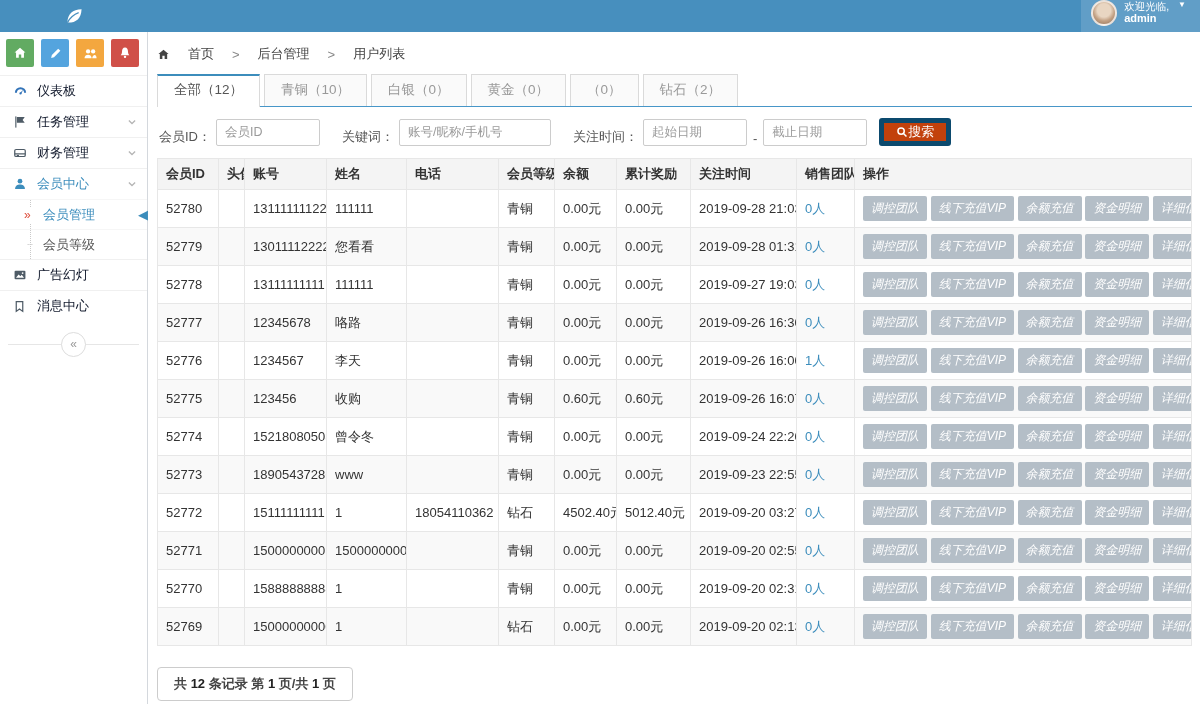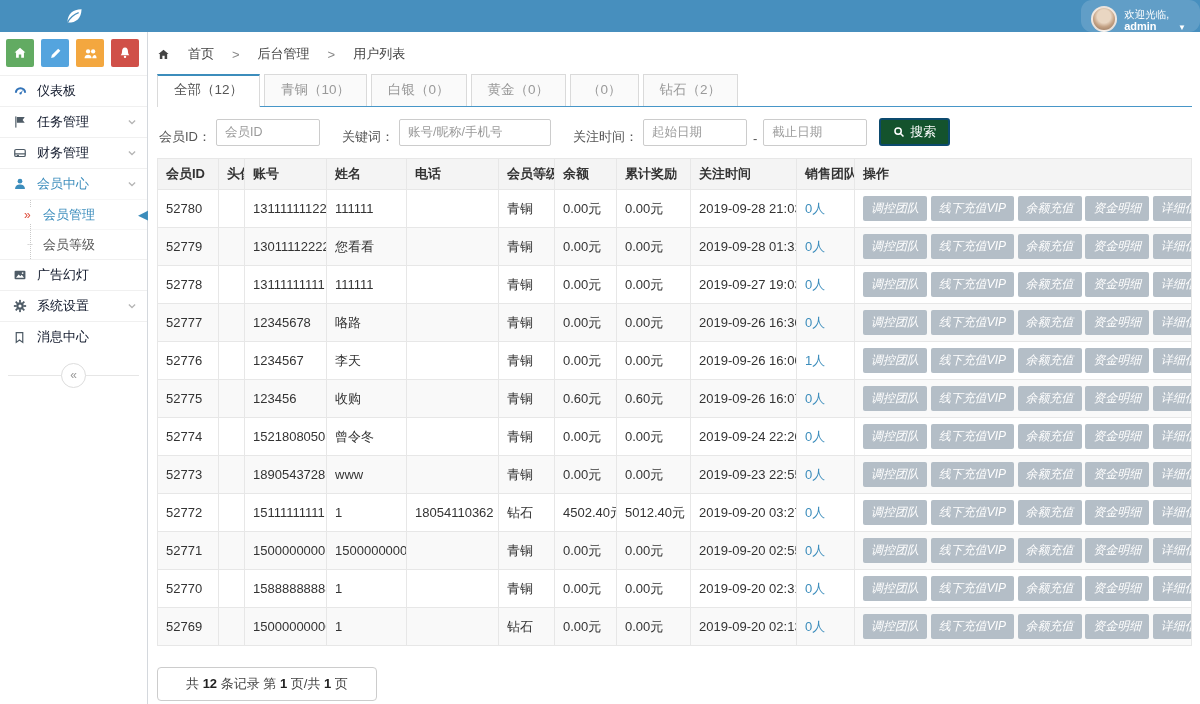--- a/index.html
+++ b/index.html
@@ -2,22 +2,22 @@
 <html><head>
 <meta charset="utf-8">
 <style>
   * { margin:0; padding:0; box-sizing:border-box; }
   html,body { width:1200px; height:704px; overflow:hidden; background:#fff;
     font-family:"Liberation Sans","DejaVu Sans",sans-serif; }
 
   
   .app-header { height:32px; background:#478fbe; display:flex; align-items:center; position:relative; }
   .logo-wrap { width:148px; display:flex; justify-content:center; align-items:center; }
-  .user-menu { position:absolute; right:0; top:0; height:32px; display:flex; align-items:flex-end;
-    gap:7px; padding:0 14px 0 10px; background:rgba(255,255,255,0.14); cursor:pointer;border-radius:11px; }
+  .user-menu { position:absolute; right:0; top:0; height:32px; display:flex; align-items:flex-start;
+    gap:7px; padding:0 14px 0 10px; background:rgba(255,255,255,0.14); cursor:pointer; }
   .avatar { width:26px; height:26px; border-radius:50%; border:2px solid rgba(255,255,255,.75);
     background:radial-gradient(circle at 50% 38%, #e9d6c2 0 38%, #c3a184 60%, #8a6a52 100%); }
   .welcome { color:#fff; font-size:10.5px; line-height:12px; }
   .welcome b { font-size:11px; }
   .caret { color:#fff; font-size:8px; margin-left:2px; }
 
   
   .sidebar { position:absolute; top:32px; left:0; width:148px; bottom:0; background:#fff;
     border-right:1px solid #d4d8dd; }
   .quick-buttons { display:flex; gap:7px; padding:7px 6px 8px 6px; }
@@ -64,38 +64,38 @@
 
   .search-bar { display:flex; align-items:center; padding:11px 0 12px 0; font-size:13px; color:#555; }
   .search-bar label { margin-right:5px; }
   .search-bar .grp { margin-left:22px; display:flex; align-items:flex-end; }
   .search-bar .grp.first { margin-left:2px; }
   .s-input { height:27px; border:1px solid #ccc; border-radius:2px; padding:0 8px; font-size:12.5px;
     color:#333; font-family:inherit; }
   .s-input::placeholder { color:#9a9a9a; }
   .w-id { width:104px; } .w-kw { width:152px; } .w-date { width:104px; }
   .dash { margin:0 6px; color:#555; }
-  .search-btn { height:28px; margin-left:12px; padding:0 12px; background:#14532d;
-    border:2px solid #0c4a6e; color:#fff; border-radius:3px; font-size:13px; cursor:pointer;
-    display:flex; align-items:center; gap:5px; font-family:inherit; }
+  .search-btn { height:28px; margin-left:12px; padding:0 12px; background:#c2410c;
+    border:5px solid #0c4a6e; color:#fff; border-radius:3px; font-size:13px; cursor:pointer;
+    display:flex; align-items:center; font-family:inherit; }
 
   table.user-table { width:100%; border-collapse:collapse; font-size:13px; color:#333;
     table-layout:fixed; }
   .user-table th, .user-table td { border:1px solid #e7e7e7; text-align:left; overflow:hidden;
     white-space:nowrap; }
   .user-table th { background:#f4f4f4; font-weight:bold; color:#333; padding:6px 8px; }
   .user-table td { padding:6px 8px; background:#fff; }
   .user-table tr.alt td { background:#f9f9f9; }
   .team-link { color:#3c8dbc; text-decoration:none; cursor:pointer; }
   .actions-cell { white-space:nowrap; }
   .act-btn { background:#b4bec7; border:none; color:#fff; font-size:12px; padding:4px 8px;
     border-radius:2px; cursor:pointer; font-family:inherit;font-style:italic; }
 
   .summary-box { display:inline-block; margin:21px 0; border:1px solid #ccc; border-radius:4px;
-    padding:7px 28px; font-size:13px; color:#444; background:#fff; }
+    padding:7px 16px; font-size:13px; color:#444; background:#fff;font-weight:bold; }
   .summary-box b { color:#222; }
 
   svg { display:block; }
 </style>
 </head>
 <body>
 
 <div class="app-header">
   <div class="logo-wrap">
     <span>
@@ -222,44 +222,20 @@
     <span class="mi-icon">
       <svg width="14" height="14" viewBox="0 0 16 16">
         <rect x="1.8" y="3.2" width="12.4" height="9.6" rx="1.2" fill="currentColor"></rect>
         <path d="M3.4 11 L6.4 7.4 L8.4 9.4 L10 7.8 L12.6 11 Z" fill="#fff"></path>
         <circle cx="11" cy="5.8" r="1" fill="#fff"></circle>
       </svg>
     </span>
     <span>广告幻灯</span>
   </div>
 
-  <div class="menu-item">
-    <span class="mi-icon">
-      <svg width="14" height="14" viewBox="0 0 16 16" fill="currentColor">
-        <g>
-          <rect x="7" y="1" width="2" height="3.2"></rect>
-            <rect x="7" y="11.8" width="2" height="3.2"></rect>
-          <rect x="1" y="7" width="3.2" height="2"></rect>
-            <rect x="11.8" y="7" width="3.2" height="2"></rect>
-          <rect x="7" y="1" width="2" height="3.2" transform="rotate(45 8 8)"></rect>
-          <rect x="7" y="11.8" width="2" height="3.2" transform="rotate(45 8 8)"></rect>
-          <rect x="1" y="7" width="3.2" height="2" transform="rotate(45 8 8)"></rect>
-          <rect x="11.8" y="7" width="3.2" height="2" transform="rotate(45 8 8)"></rect>
-        </g>
-        <circle cx="8" cy="8" r="4.2"></circle>
-          <circle cx="8" cy="8" r="1.8" fill="#fff"></circle>
-      </svg>
-    </span>
-    <span>系统设置</span>
-    <span class="chev">
-      <svg width="10" height="10" viewBox="0 0 16 16" fill="none" stroke="currentColor" stroke-width="2">
-          <path d="M3 5.5 L8 10.5 L13 5.5"></path>
-        </svg>
-    </span>
-  </div>
 
   <div class="menu-item">
     <span class="mi-icon">
       <svg width="13" height="13" viewBox="0 0 16 16" fill="none" stroke="currentColor" stroke-width="1.5">
         <path d="M4 2 H12 V14 L8 11 L4 14 Z"></path>
       </svg>
     </span>
     <span>消息中心</span>
   </div>
 

